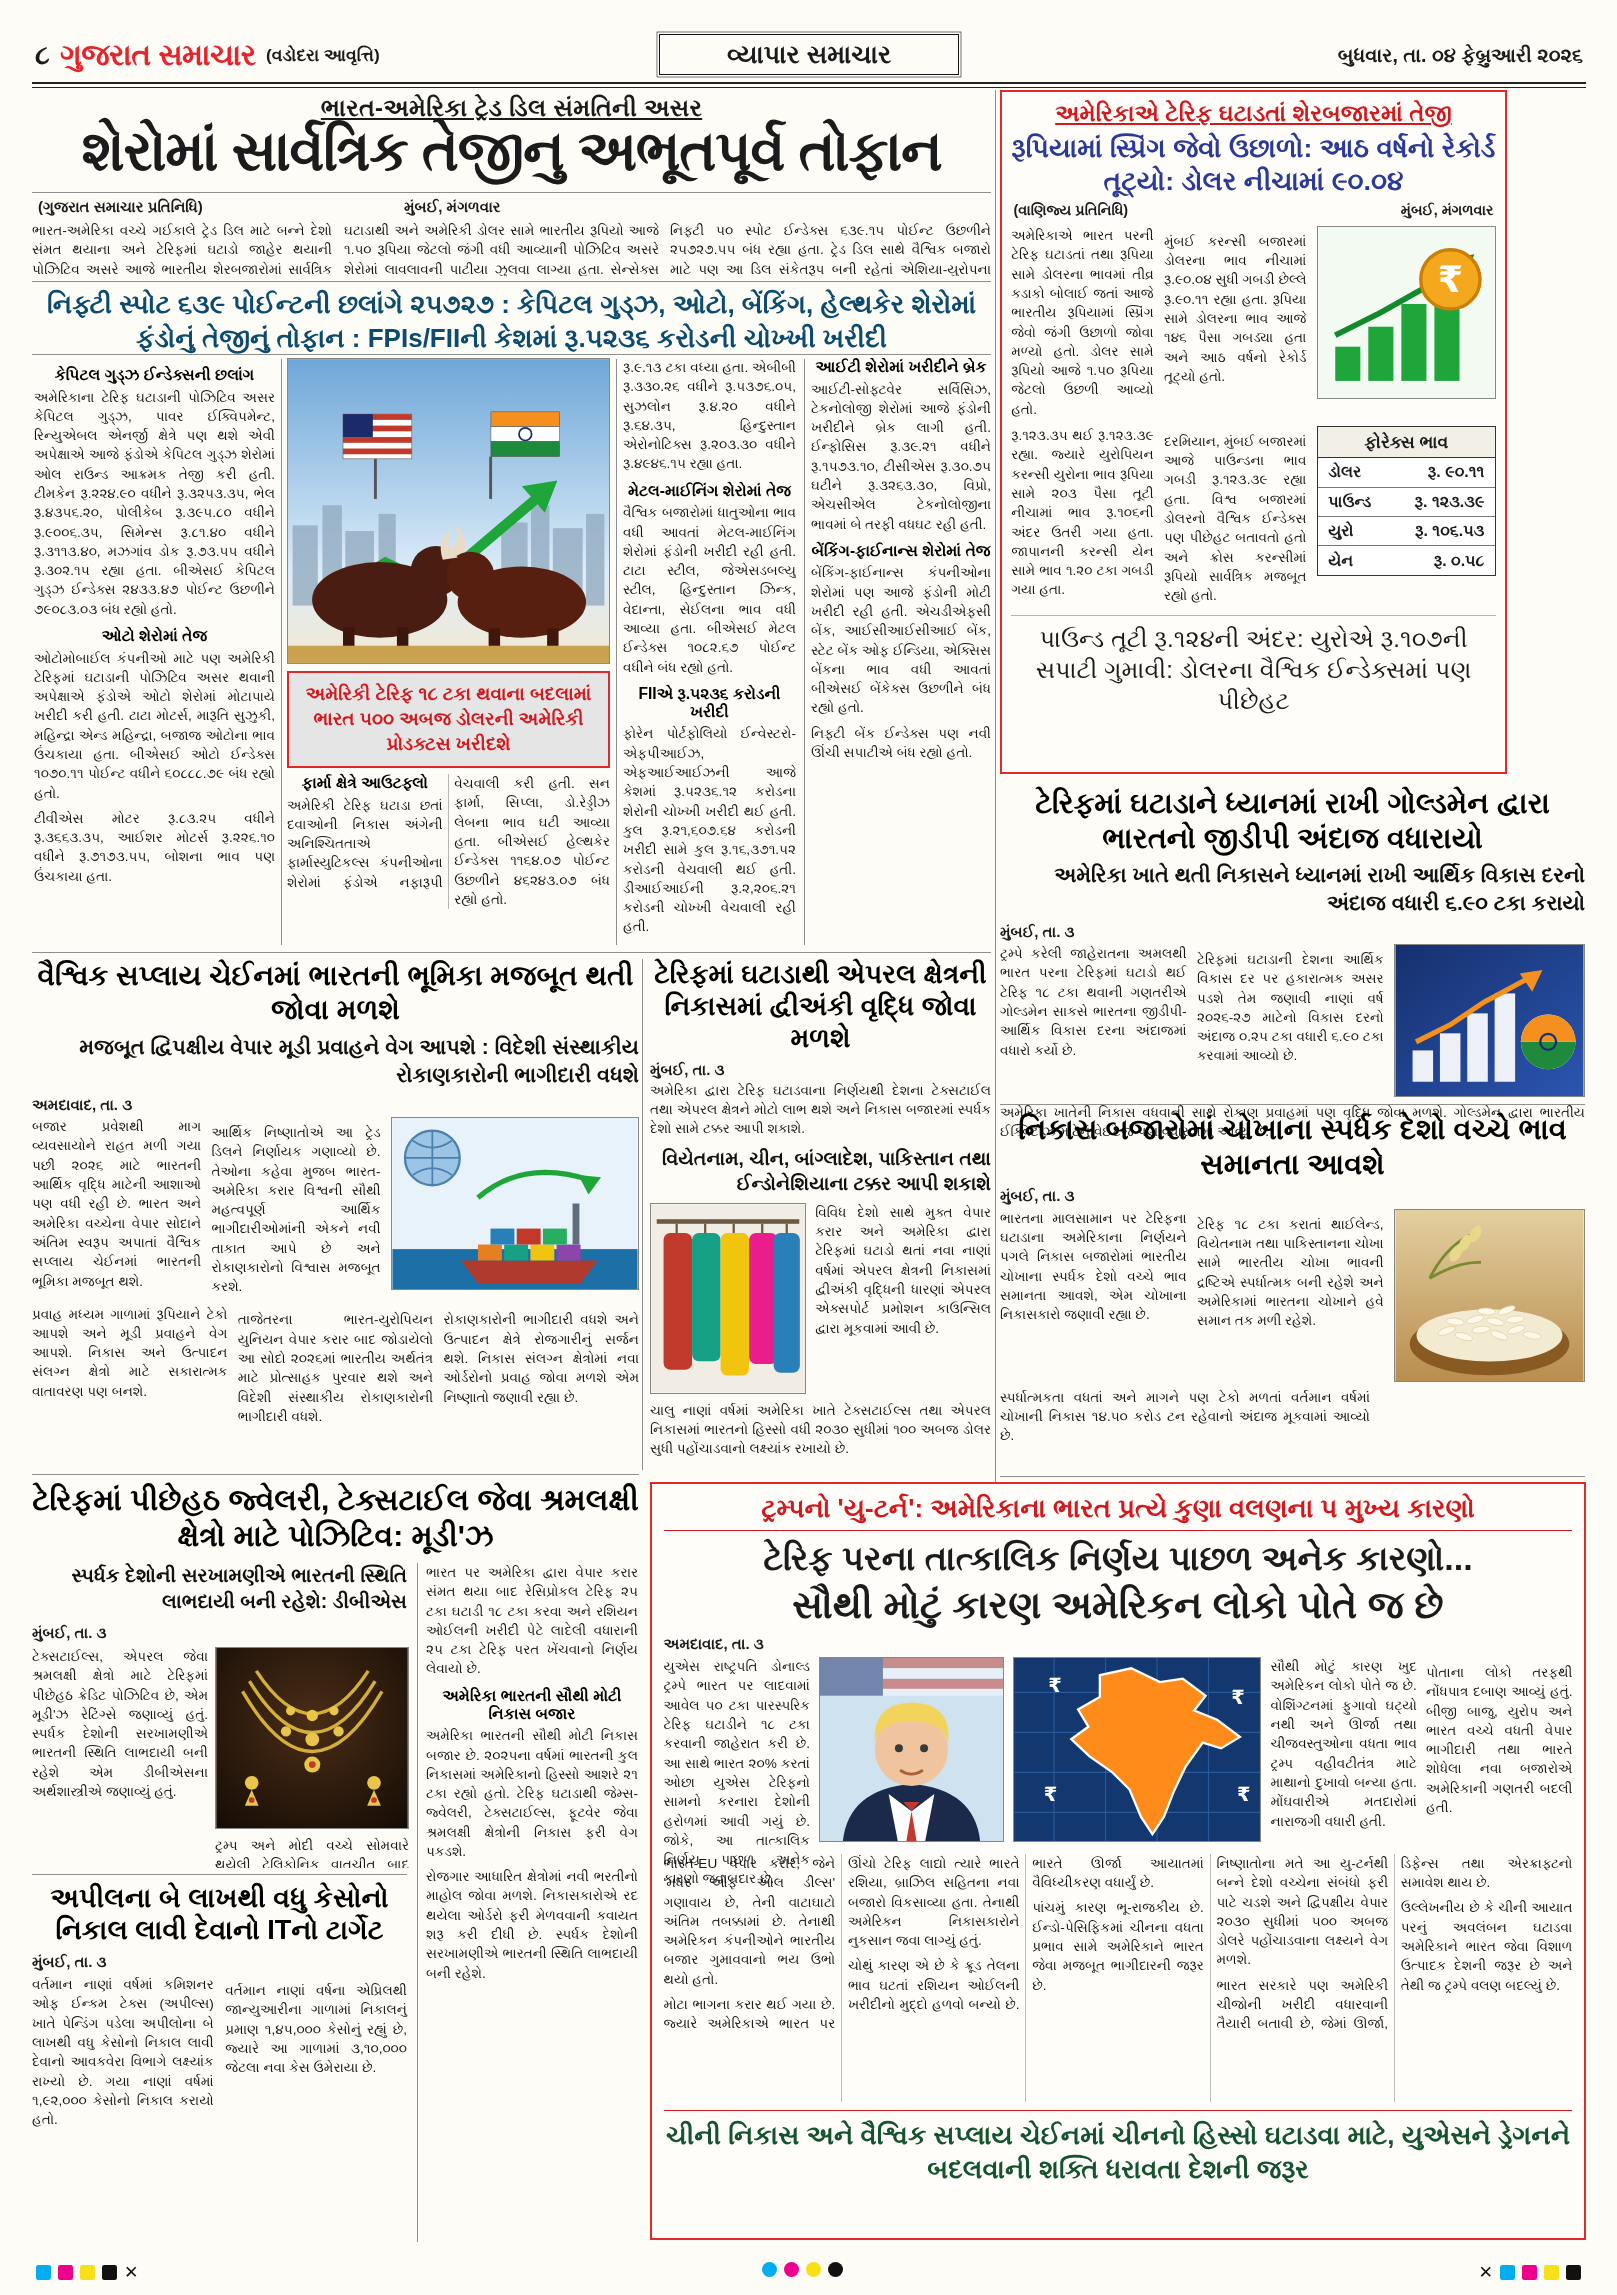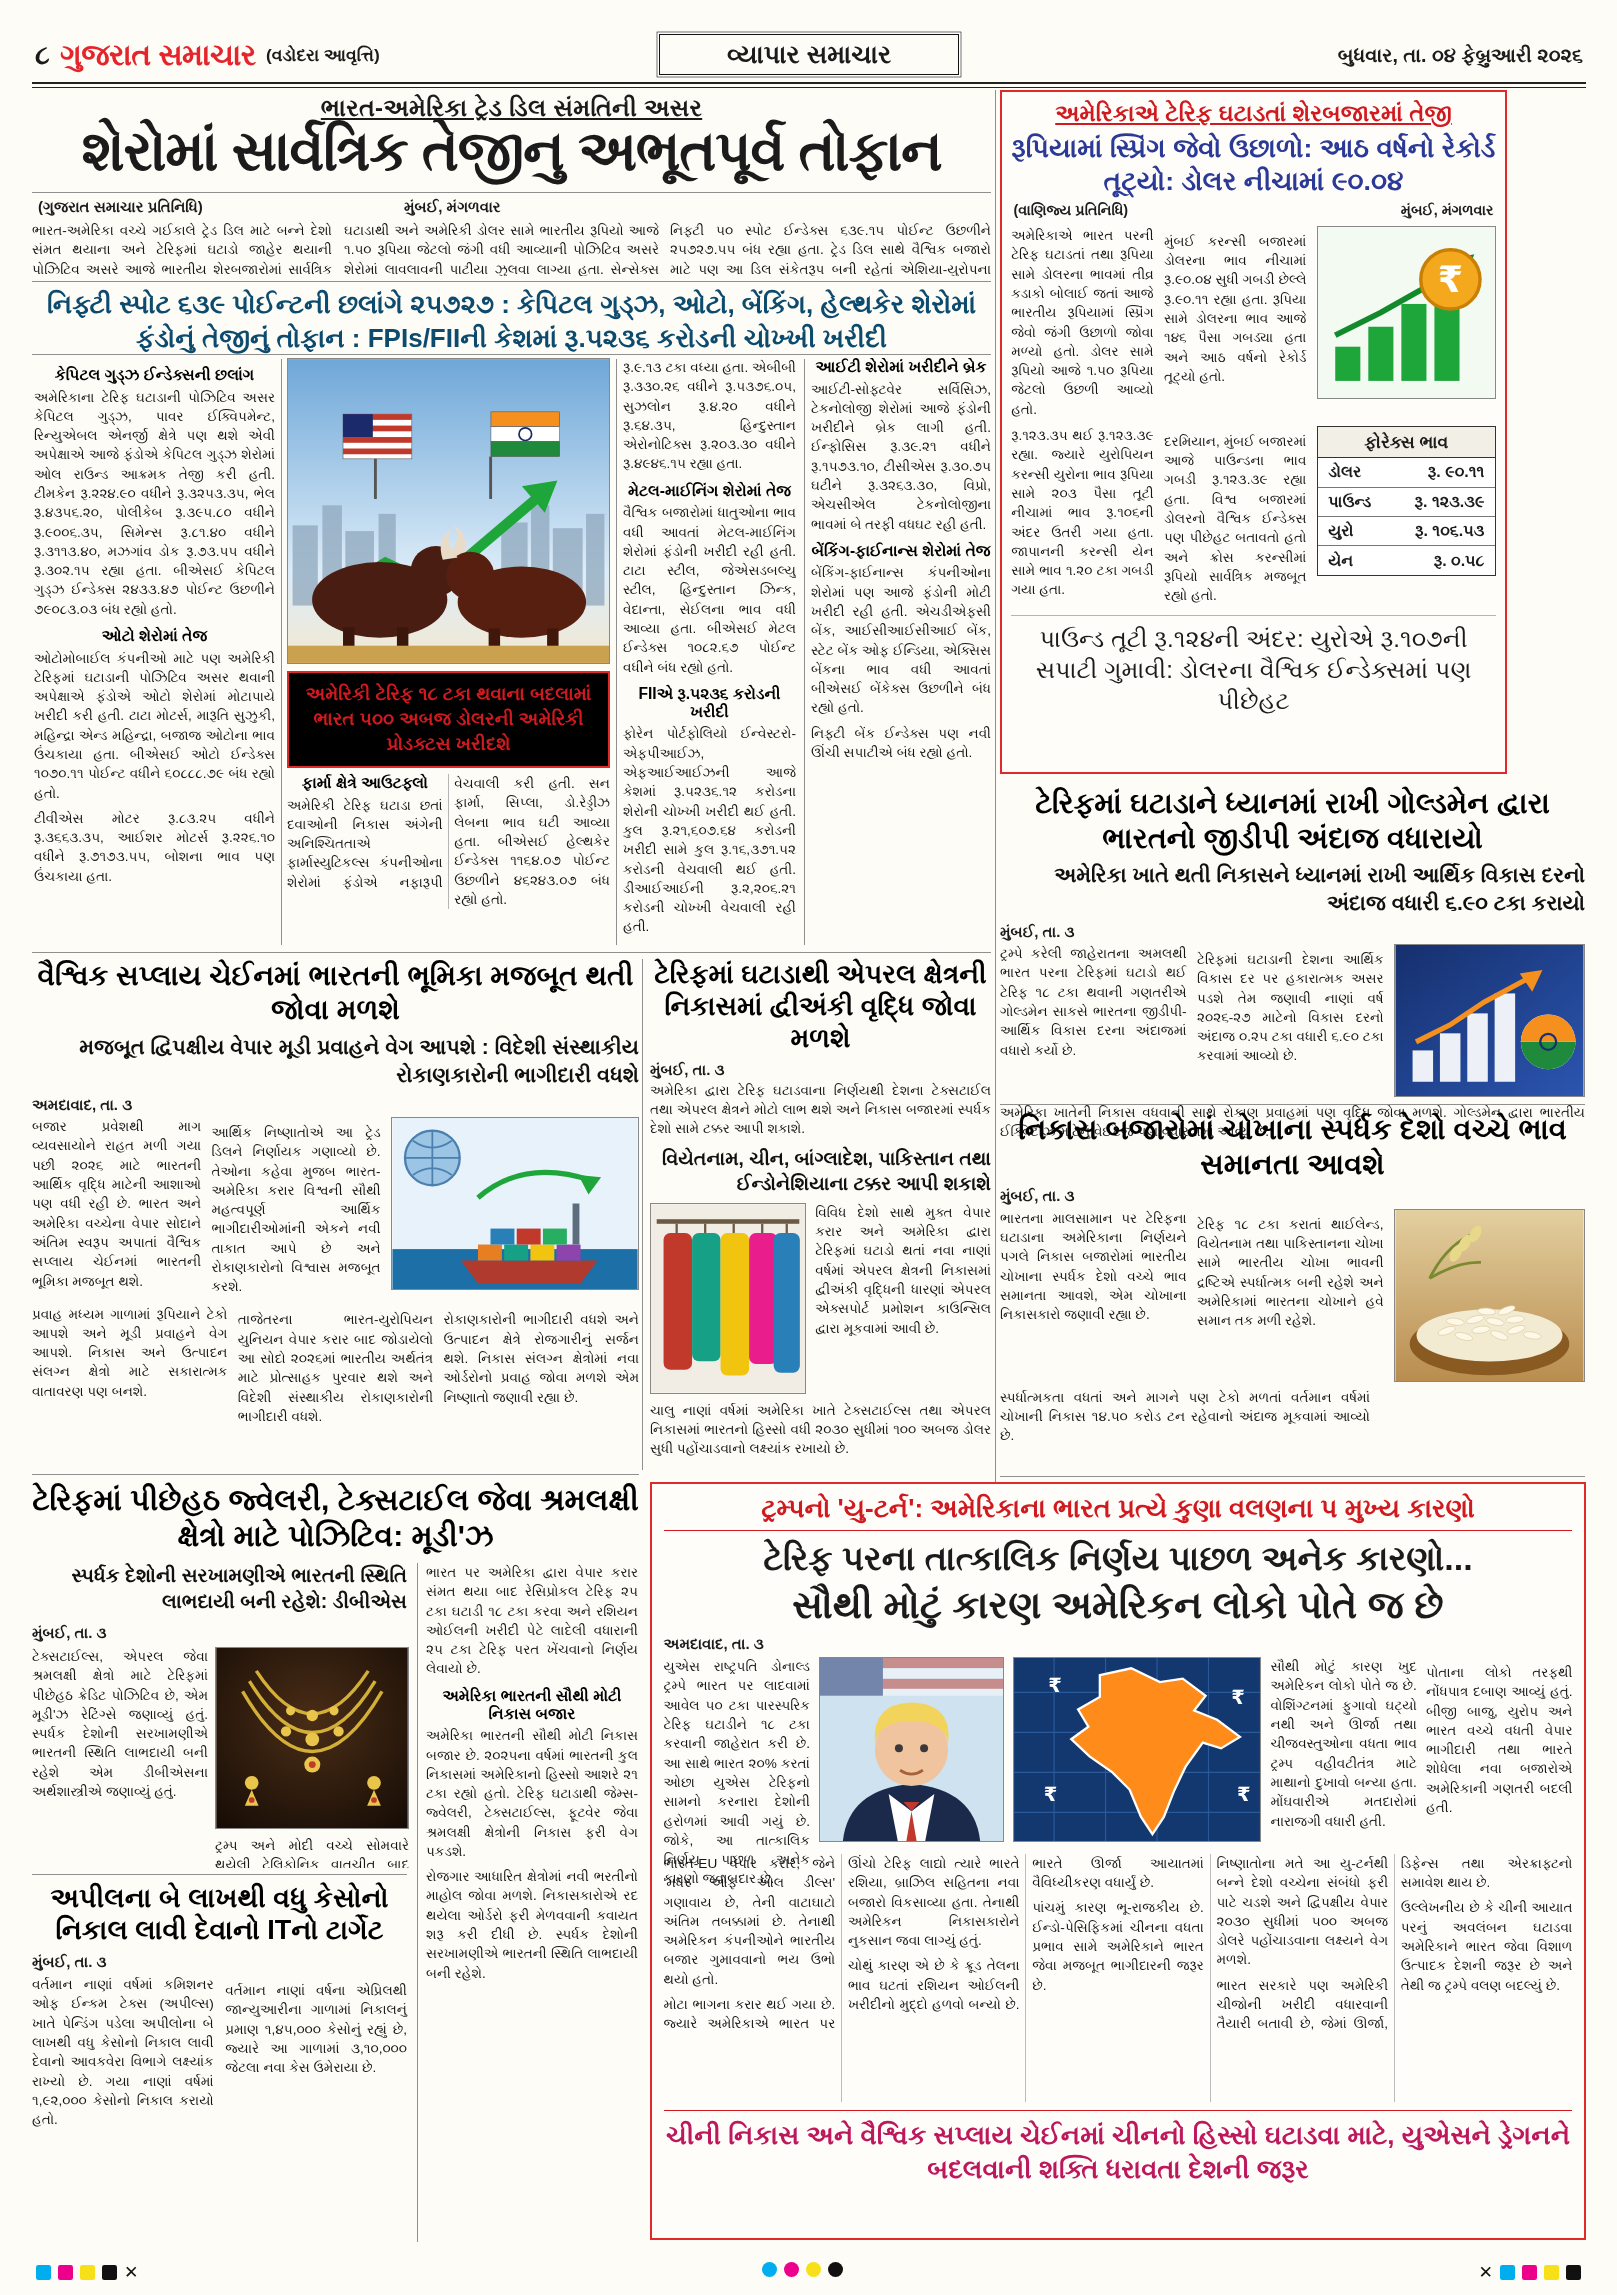--- a/index.html
+++ b/index.html
@@ -15,22 +15,22 @@
   .byline{font-size:15px;font-weight:bold}
   .kicker-main{font-size:24px;font-weight:bold;text-align:center;text-decoration:underline;letter-spacing:0.3px}
   .headline-main{font-size:56px;font-weight:bold;text-align:center;letter-spacing:-1.2px;line-height:1.05}
   .subhead-main{font-size:26px;font-weight:bold;text-align:center;line-height:1.32;color:#0c4a6e}
   .h2sec{font-size:28px;font-weight:bold;text-align:center;line-height:1.2;color:#000}
   .deck{font-size:21px;font-weight:bold;text-align:right;line-height:1.32;color:#101010}
   .box-red{border:2.3px solid #e02a2a;background:#fffdf9}
   .kicker-red{color:#d11a1f;font-size:23px;font-weight:bold;text-align:center;text-decoration:underline}
   .rupee-headline{color:#2b3a96;font-size:26.6px;font-weight:bold;text-align:center;line-height:1.26;margin-top:4.6px}
   .pound-subhead{font-size:24px;font-weight:normal;text-align:center;line-height:1.3}
-  .highlight-box{border:2.3px solid #e02a2a;color:#d11a1f;font-size:18.5px;font-weight:bold;text-align:center;padding:9.2px 10.4px;line-height:1.35;background:#000000}
-  .banner-red{color:#be185d;font-size:26px;font-weight:bold;text-align:center;line-height:1.3}
+  .highlight-box{border:2.3px solid #e02a2a;color:#d11a1f;font-size:18.5px;font-weight:bold;text-align:center;padding:9.2px 10.4px;line-height:1.35;background:#e5e5e5}
+  .banner-red{color:#14532d;font-size:26px;font-weight:bold;text-align:center;line-height:1.3}
   .flexrow{display:flex;gap:10.4px}
   .flexrow > *{flex:1;min-width:0}
   .forex-table{border:1.7px solid #333;background:#fff}
   .forex-title{font-size:17.3px;font-weight:bold;text-align:center;padding:4.6px 0;border-bottom:1.2px solid #333;background:#f2efe6}
   .forex-row{display:flex;justify-content:space-between;font-size:16px;font-weight:bold;padding:5.2px 10.4px;border-bottom:0.6px solid #777}
   .forex-row:last-child{border-bottom:none}
   .byline-row{display:flex;justify-content:space-between;font-size:14.4px;font-weight:bold;padding:3.5px 2.3px}
   .imgframe{border:0.6px solid #888;display:block}
   .mast-red{color:#e4252b;font-weight:bold;font-size:30px;letter-spacing:-0.6px}
   .regmark{display:flex;gap:7px;align-items:center}

